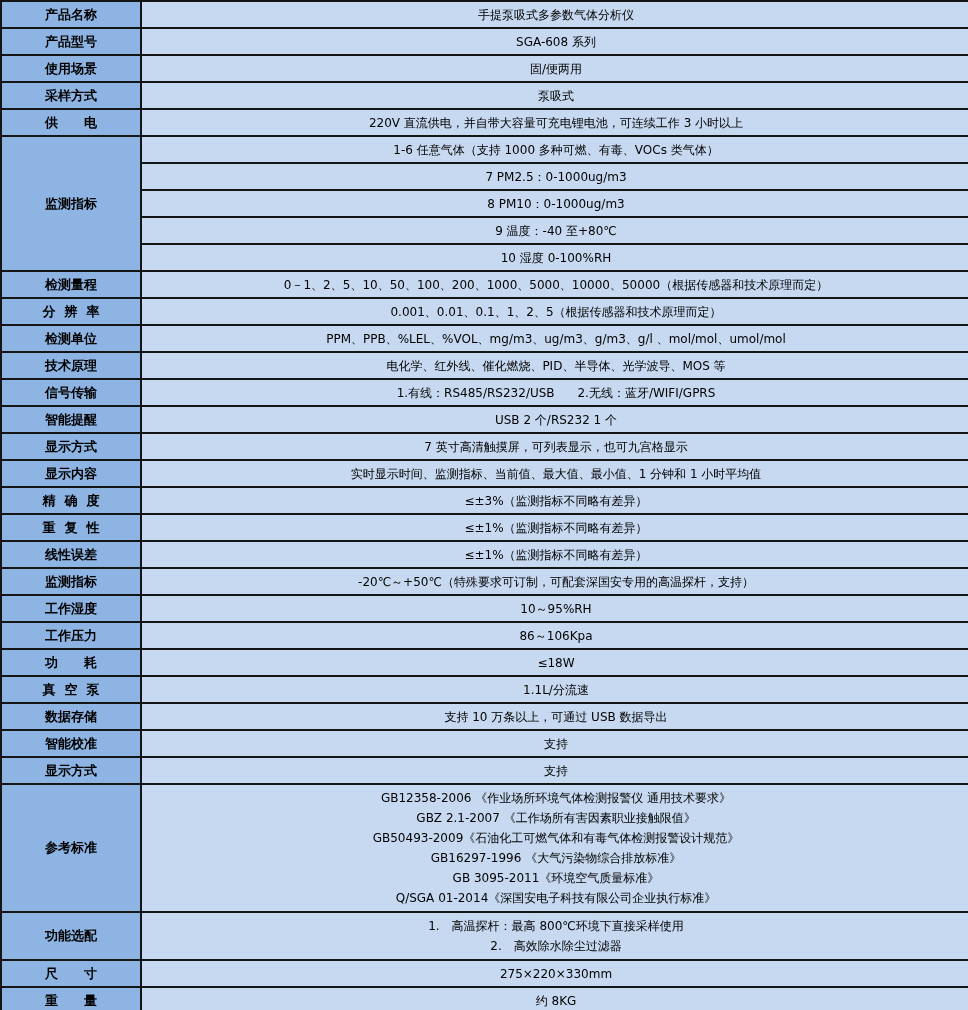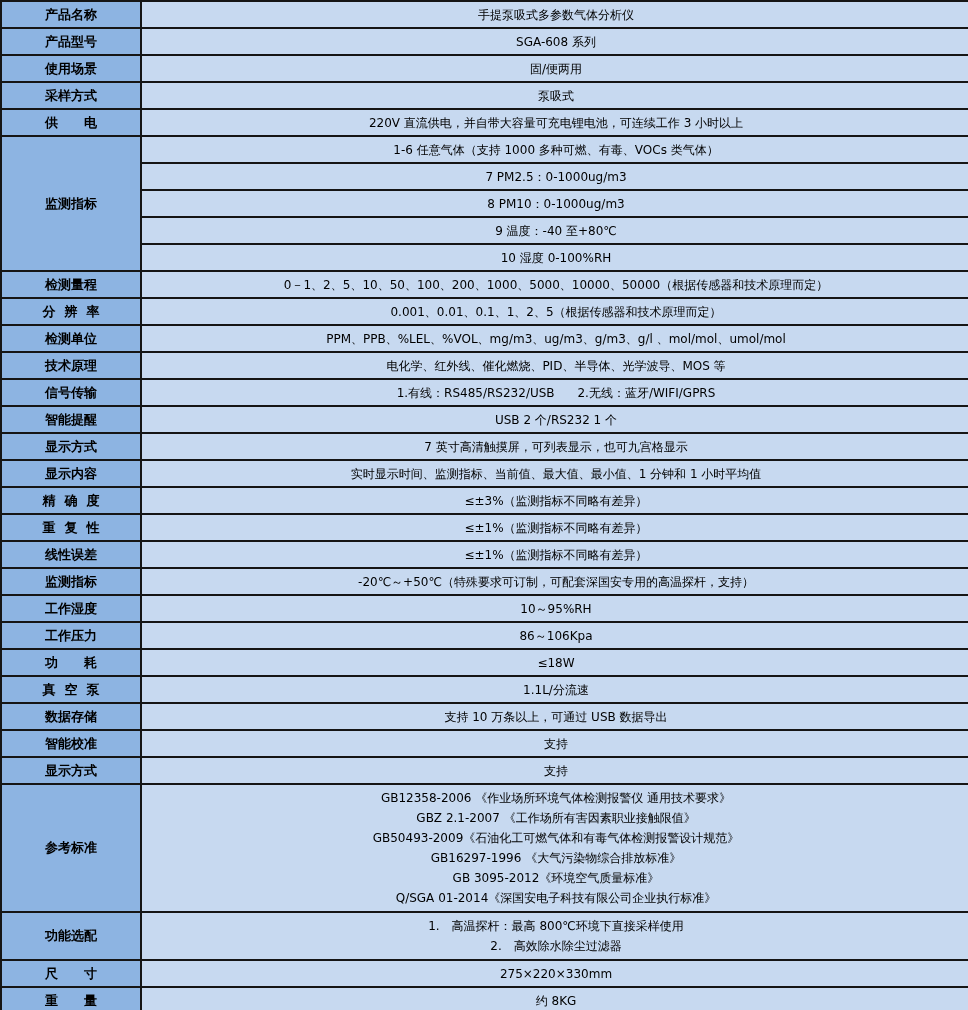--- a/index.html
+++ b/index.html
@@ -176,21 +176,21 @@
         <tr>
           <th>智能校准</th>
           <td>支持</td>
         </tr>
         <tr>
           <th>显示方式</th>
           <td>支持</td>
         </tr>
         <tr>
           <th>参考标准</th>
-          <td class="multiline"><div class="line">GB12358-2006 《作业场所环境气体检测报警仪 通用技术要求》</div><div class="line">GBZ 2.1-2007 《工作场所有害因素职业接触限值》</div><div class="line">GB50493-2009《石油化工可燃气体和有毒气体检测报警设计规范》</div><div class="line">GB16297-1996 《大气污染物综合排放标准》</div><div class="line">GB 3095-2012《环境空气质量标准》</div><div class="line">Q/SGA 01-2014《深国安电子科技有限公司企业执行标准》</div></td>
+          <td class="multiline"><div class="line">GB12358-2006 《作业场所环境气体检测报警仪 通用技术要求》</div><div class="line">GBZ 2.1-2007 《工作场所有害因素职业接触限值》</div><div class="line">GB50493-2009《石油化工可燃气体和有毒气体检测报警设计规范》</div><div class="line">GB16297-1996 《大气污染物综合排放标准》</div><div class="line">GB 3095-2011《环境空气质量标准》</div><div class="line">Q/SGA 01-2014《深国安电子科技有限公司企业执行标准》</div></td>
         </tr>
         <tr>
           <th>功能选配</th>
           <td class="multiline"><div class="line">1.　高温探杆：最高 800℃环境下直接采样使用</div><div class="line">2.　高效除水除尘过滤器</div></td>
         </tr>
         <tr>
           <th>尺　　寸</th>
           <td>275×220×330mm</td>
         </tr>
         <tr>

